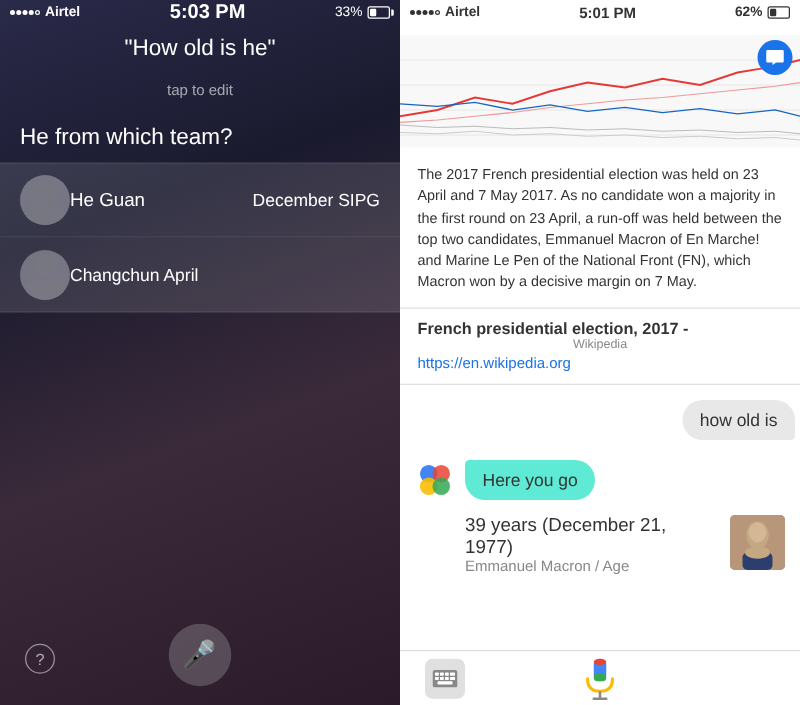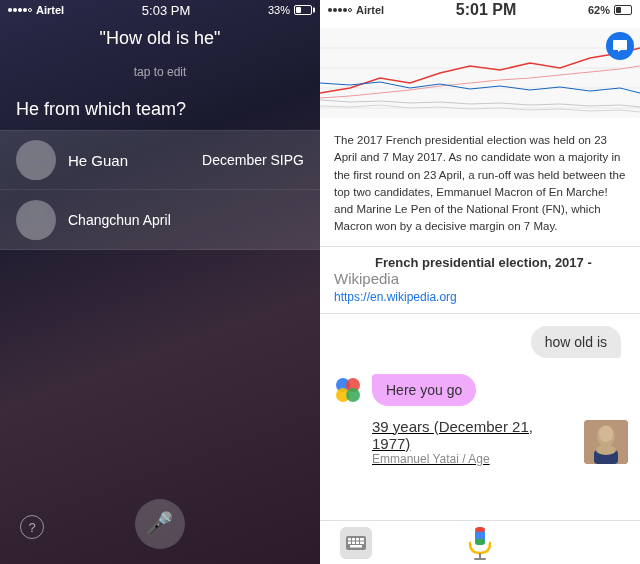--- a/index.html
+++ b/index.html
@@ -130,21 +130,21 @@
       margin-top: 10px;
     }
 
     .contact-item {
       width: 100%;
       height: 60px;
       background: rgba(255,255,255,0.12);
       display: flex;
       align-items: center;
       padding: 0 16px;
-      gap: 12px;
+      gap: 0;
       border-bottom: 1px solid rgba(255,255,255,0.08);
     }
 
     .contact-item:first-child {
       border-top: 1px solid rgba(255,255,255,0.08);
     }
 
     .contact-avatar {
       width: 40px;
       height: 40px;
@@ -302,45 +302,45 @@
     }
 
     .wiki-title-block {
       padding: 8px 14px 4px;
     }
 
     .wiki-title {
       font-size: 13px;
       font-weight: 700;
       color: #333;
-      margin-left: 41px;
     }
 
     .wiki-source {
-      font-size: 15px;
+      font-size: 10px;
       color: #888;
+      text-align: center;
     }
 
     .wiki-link {
       font-size: 12px;
       color: #1a73e8;
       text-decoration: none;
     }
 
     .divider {
       height: 1px;
       background: #e0e0e0;
       margin: 4px 0;
     }
 
     
     .user-bubble-row {
       display: flex;
       justify-content: flex-end;
-      padding: 8px 19px;
+      padding: 8px 4px;
     }
 
     .user-bubble {
       background: #e8e8e8;
       border-radius: 18px 18px 4px 18px;
       padding: 8px 14px;
       font-size: 14px;
       color: #333;
       max-width: 80%;
     }
@@ -361,35 +361,33 @@
       display: flex;
       align-items: center;
       justify-content: center;
     }
 
     .assistant-content {
       flex: 1;
     }
 
     .here-you-go-bubble {
-      background: #f0abfc;
+      background: #5eead4;
       border-radius: 4px 18px 18px 18px;
       padding: 8px 14px;
       font-size: 14px;
       color: #333;
       display: inline-block;
       margin-bottom: 6px;
     }
 
     .age-result-block {
       display: flex;
-      align-items: center;
       gap: 10px;
       padding: 6px 0;
-      text-decoration: underline;
     }
 
     .age-info {
       flex: 1;
     }
 
     .age-text {
       font-size: 15px;
       font-weight: 500;
       color: #333;
@@ -459,21 +457,21 @@
     <div class="status-left">
       <div class="signal-dots">
         <div class="signal-dot"></div>
         <div class="signal-dot"></div>
         <div class="signal-dot"></div>
         <div class="signal-dot"></div>
         <div class="signal-dot empty"></div>
       </div>
       <span>Airtel</span>
     </div>
-    <span style="color:white;font-size:13px;font-weight:400;">5:03 PM</span>
+    <span style="color:white;font-size:16px;font-weight:700;">5:03 PM</span>
     <div class="status-right">
       <span>33%</span>
       <div class="battery-icon">
         <div class="battery-fill"></div>
       </div>
     </div>
   </div>
 
   <div class="siri-query">
     "How old <em>is he</em>"
@@ -518,21 +516,21 @@
     <div class="right-status-left">
       <div class="signal-dots">
         <div class="signal-dot" style="background:#333;"></div>
         <div class="signal-dot" style="background:#333;"></div>
         <div class="signal-dot" style="background:#333;"></div>
         <div class="signal-dot" style="background:#333;"></div>
         <div class="signal-dot empty" style="border-color:#333;"></div>
       </div>
       <span>Airtel</span>
     </div>
-    <span style="font-size:16px;font-weight:600;color:#333;">5:01 PM</span>
+    <span style="font-size:12px;font-weight:600;color:#333;">5:01 PM</span>
     <div class="right-status-left">
       <span>62%</span>
       <div class="battery-icon" style="border-color:#333;">
         <div class="battery-fill" style="background:#333;"></div>
       </div>
     </div>
   </div>
 
   <div class="chat-area">
 
@@ -587,21 +585,21 @@
           <circle cx="19" cy="9" r="7" fill="#EA4335" opacity="0.85"></circle>
           <circle cx="9" cy="19" r="7" fill="#FBBC05" opacity="0.9"></circle>
           <circle cx="19" cy="19" r="7" fill="#34A853" opacity="0.85"></circle>
         </svg>
       </div>
       <div class="assistant-content">
         <div class="here-you-go-bubble">Here you go</div>
         <div class="age-result-block">
           <div class="age-info">
             <div class="age-text">39 years (December 21, 1977)</div>
-            <div class="age-subtext">Emmanuel Yatai / Age</div>
+            <div class="age-subtext">Emmanuel Macron / Age</div>
           </div>
           <div class="person-thumb">
             <div class="person-thumb-img">
 
               <svg width="44" height="44" viewBox="0 0 44 44">
                 <rect width="44" height="44" fill="#b8967a"></rect>
                 <ellipse cx="22" cy="16" rx="9" ry="11" fill="#c4a882"></ellipse>
                 <ellipse cx="22" cy="14" rx="7" ry="8" fill="#d4b896"></ellipse>
                 <rect x="10" y="30" width="24" height="14" rx="4" fill="#2c3e6e"></rect>
                 <ellipse cx="22" cy="30" rx="10" ry="5" fill="#c4a882"></ellipse>

